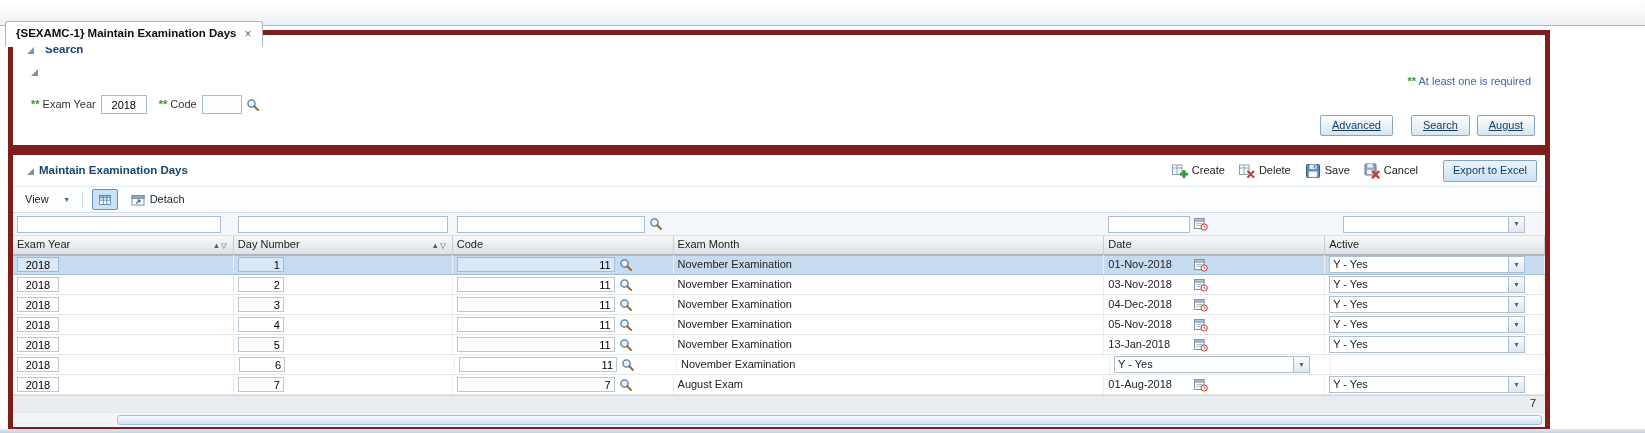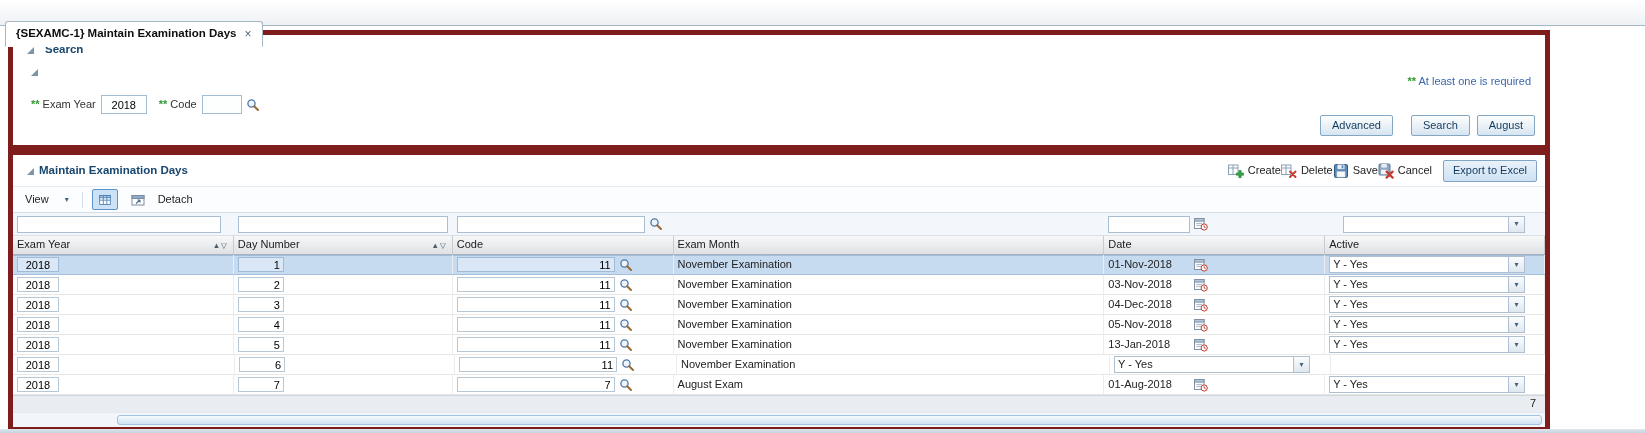--- a/index.html
+++ b/index.html
@@ -26,37 +26,37 @@
   .req { color:#2f9a2f; font-weight:bold; }
   .note-text { color:#3a68ad; }
   .search-form { position:absolute; left:18px; top:60px; display:flex; align-items:center; }
   .fld-label { color:#333; margin:0 5px 0 3px; }
   .txt-input { height:19px; border:1px solid #a3bccf; background:#fdfefe; font:inherit; padding:0 3px; }
   #exam-year-input { width:46px; text-align:center; margin-right:12px; }
   #code-input { width:40px; margin-right:2px; }
   .icon-btn { display:inline-flex; align-items:center; justify-content:center; width:18px; height:18px; background:none; border:none; padding:0; cursor:pointer; }
   .search-buttons { position:absolute; right:10px; bottom:9px; display:flex; gap:7px; align-items:center; }
   .btn { height:21px; padding:0 11px; font:inherit; color:#123a5e;
-         background:linear-gradient(#fdfefe,#d7e5f0); border:1px solid #84a8c4; border-radius:2px; cursor:pointer; }
+         background:linear-gradient(#fdfefe,#d7e5f0); border:1px solid #84a8c4; border-radius:2px; cursor:pointer;text-decoration:underline; }
   #advanced-button { margin-right:11px; }
   
   #results-panel { }
   .res-head { display:flex; align-items:center; padding:5px 8px 4px 8px; }
-  .res-actions { margin-left:auto; display:flex; align-items:center; }
+  .res-actions { margin-left:auto; display:flex; align-items:center; gap:14px; }
   .action { display:flex; align-items:center; gap:4px; color:#222; background:none; border:none; font:inherit; padding:0; cursor:pointer; }
   .export-btn { margin-left:11px; height:22px; background:linear-gradient(#eaf2fa,#cde2f3);
                 border:1px solid #7fa5c2; border-radius:2px; color:#123a5e; padding:0 9px; font:inherit; cursor:pointer; }
   .toolbar { display:flex; align-items:center; height:27px; padding:0 8px; gap:9px;
              border-top:1px solid #e7ecf1; border-bottom:1px solid #d3dce4; background:#fcfdfe; }
   .view-btn { display:flex; align-items:center; gap:16px; background:none; border:none; font:inherit; color:#222; padding:2px 4px; cursor:pointer; }
   .caret { font-size:8px; color:#44637f; }
   .tool-sep { width:1px; height:16px; background:#d6dee5; }
   .toggle-btn { width:26px; height:21px; display:flex; align-items:center; justify-content:center;
                 background:#cbe1f6; border:1px solid #5d93c8; border-radius:2px; cursor:pointer; }
-  .detach-btn { display:flex; align-items:center; gap:13px; background:none; border:none; font:inherit; color:#222; padding:2px 4px; cursor:pointer; }
+  .detach-btn { display:flex; align-items:center; gap:5px; background:none; border:none; font:inherit; color:#222; padding:2px 4px; cursor:pointer; }
   
   .frow, .hrow, .drow { display:flex; }
   .c1{width:222px}.c2{width:220px}.c3{width:222px}.c4{width:433px}.c5{width:222px}.c6{width:221px}
   .frow { height:23px; background:#f3f6fa; border-bottom:1px solid #d9e0e7; }
   .fcell { display:flex; align-items:center; padding-left:4px; }
   .fin { height:17px; border:1px solid #a9bed1; background:#fff; font:inherit; padding:0 2px; margin-right:2px; }
   .f1{width:204px}.f2{width:210px}.f3{width:188px}.f5{width:82px}
   .hrow { height:19px; background:linear-gradient(#f8f8f8,#dee1e4); border-bottom:1px solid #abb4bd; }
   .hcell { display:flex; align-items:center; padding:0 4px; border-right:1px solid #c6ccd2; color:#1b1b1b; }
   .sorts { margin-left:auto; display:flex; gap:1px; font-size:7.5px; color:#4d5d6b; padding-right:2px; }

